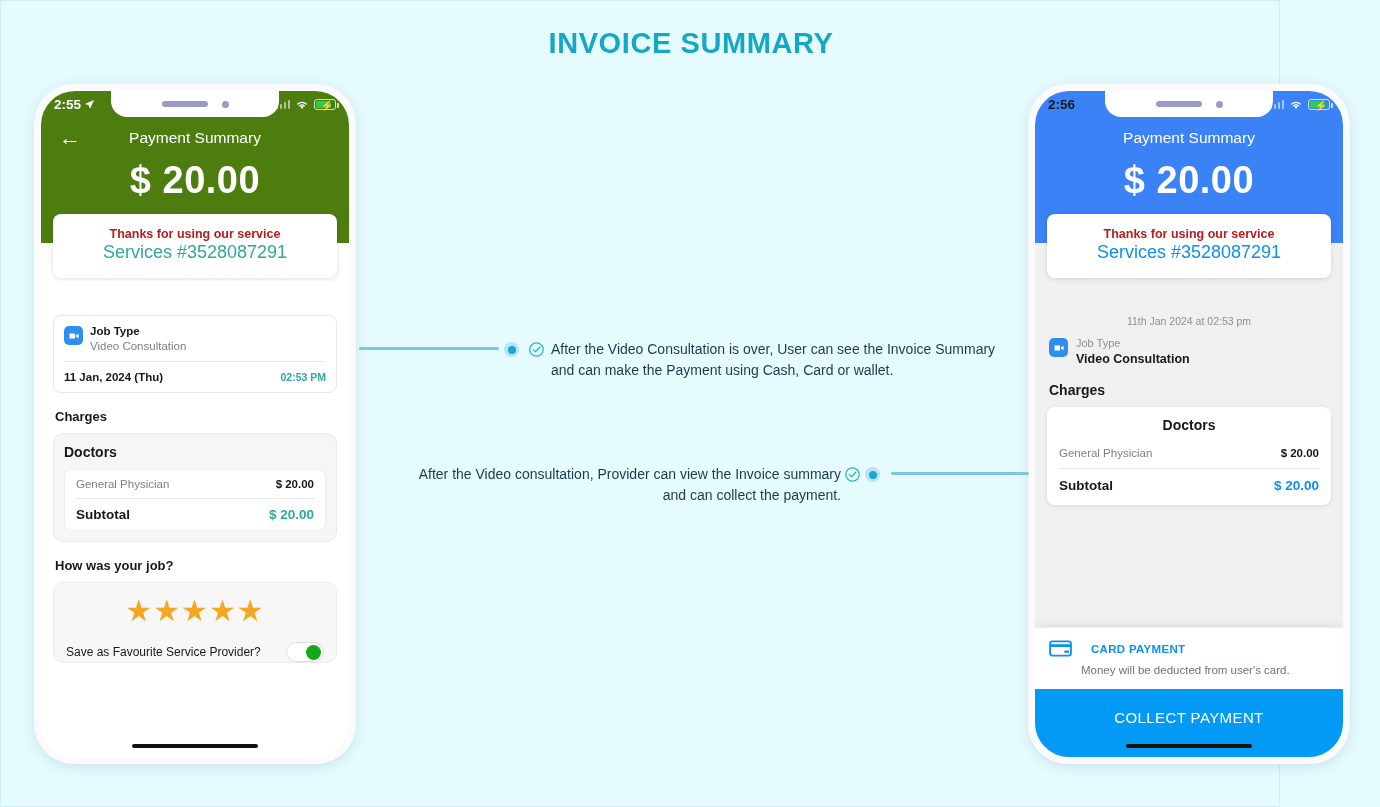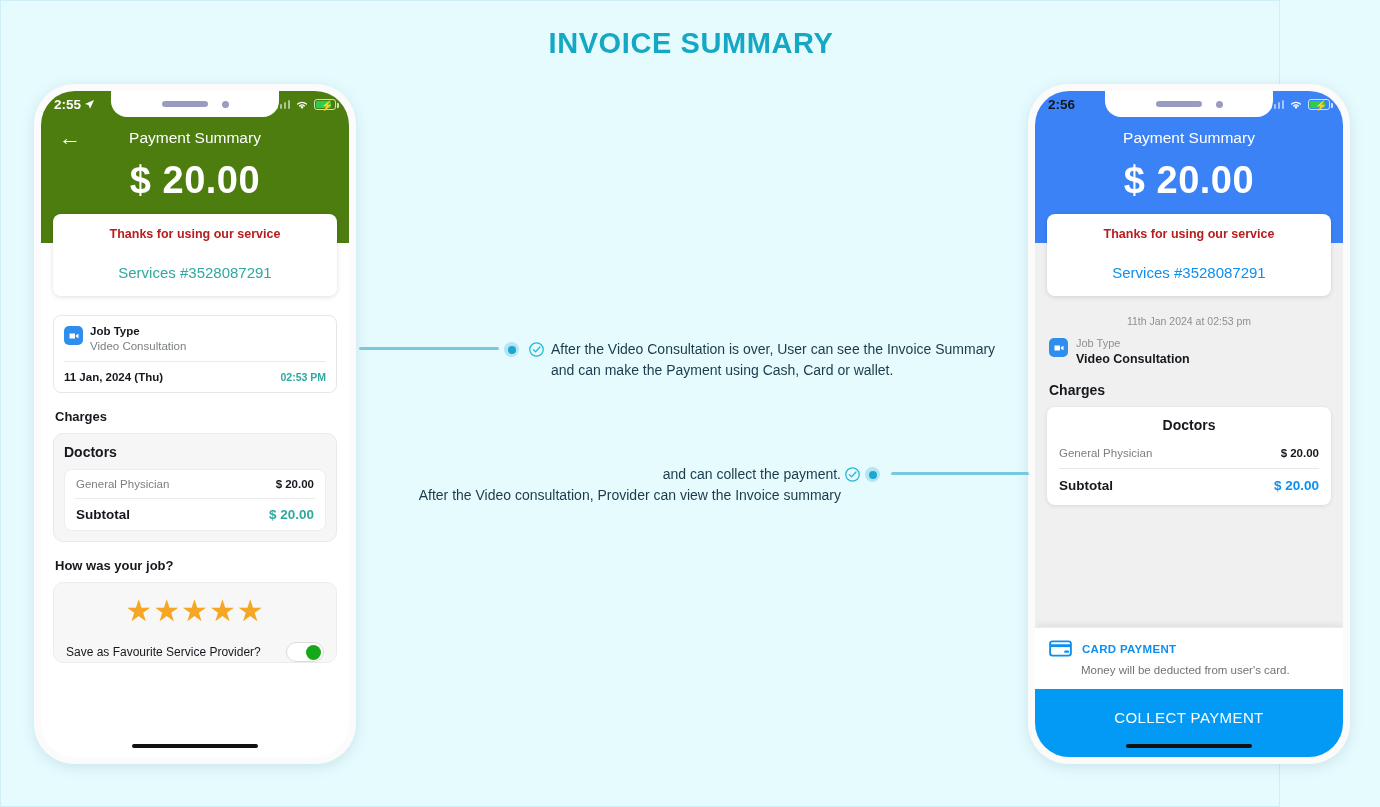--- a/index.html
+++ b/index.html
@@ -116,21 +116,21 @@
   }
 
   
   .thanks-card {
     position: absolute; left: 12px; right: 12px; top: 123px;
     background: #fff; border-radius: 8px;
     box-shadow: 0 1px 5px rgba(0,0,0,.13);
     padding: 13px 10px 15px; text-align: center; z-index: 3;
   }
   .thanks-1 { font-size: 12.5px; font-weight: bold; color: #b91c1c; }
-  .thanks-2 { font-size: 15px; margin-top: 23px; }
+  .thanks-2 { font-size: 18px; margin-top: 1px; }
   .thanks-2.teal { color: #2fa89f; }
   .thanks-2.blue { color: #0d8ff0; }
 
   
   .ph-body { position: relative; width: 100%; }
   .ph-body.grey { background: #f0f0f0; }
   .ph-body.white { background: #fff; }
 
   
   .card-box {
@@ -196,21 +196,21 @@
   .r-sep { height:1px; background:#e8e8e8; margin: 3px 12px; }
   .r-ch-row.total .r-ch-name { font-size:13.5px; font-weight:bold; color:#15181d; }
   .r-ch-row.total .r-ch-val { font-size:13.5px; font-weight:bold; color:#0d8ff0; }
 
   .pay-card {
     position:absolute; left:0; right:0; bottom: 68px;
     background:#fff; padding: 12px 14px 13px;
     border-top: 1px solid #ececec;
     box-shadow: 0 -2px 7px rgba(0,0,0,.07);
   }
-  .pay-head { display:flex; align-items:center; gap:10px; }
+  .pay-head { display:flex; align-items:center; gap:19px; }
   .pay-title { font-size: 11.5px; font-weight:bold; color:#0d8ff0; letter-spacing:.3px; }
   .pay-sub { font-size: 11.5px; color:#6f7478; margin-top: 7px; margin-left: 32px; }
   .collect-btn {
     position:absolute; left:0; right:0; bottom:0; height: 68px;
     background:#039af6; color:#fff; font-size: 15px;
     display:flex; align-items:center; justify-content:center;
     padding-bottom: 12px;
     letter-spacing:.4px;
   }
   .home-ind {
@@ -454,17 +454,17 @@
   <div class="conn-line" style="left:890px; top:471px; width:138px;"></div>
   <div class="conn-dot" style="left:864px; top:466px;">
       <i></i>
     </div>
 
   <div class="anno" id="anno-2">
     <svg class="check-ic" style="left:453px; top:2px;" viewBox="0 0 24 24">
       <circle cx="12" cy="12" r="9.5" fill="none" stroke="#28b6d8" stroke-width="1.8"></circle>
       <path d="M7.5 12.2 L10.6 15.2 L17 8.4" fill="none" stroke="#28b6d8" stroke-width="1.8" stroke-linecap="round" stroke-linejoin="round"></path>
     </svg>
+    <div class="anno-text">After the Video consultation, Provider can view the Invoice summary</div>
     <div class="anno-text">and can collect the payment.</div>
-    <div class="anno-text">After the Video consultation, Provider can view the Invoice summary</div>
   </div>
 
 </div>
 
 </body></html>

